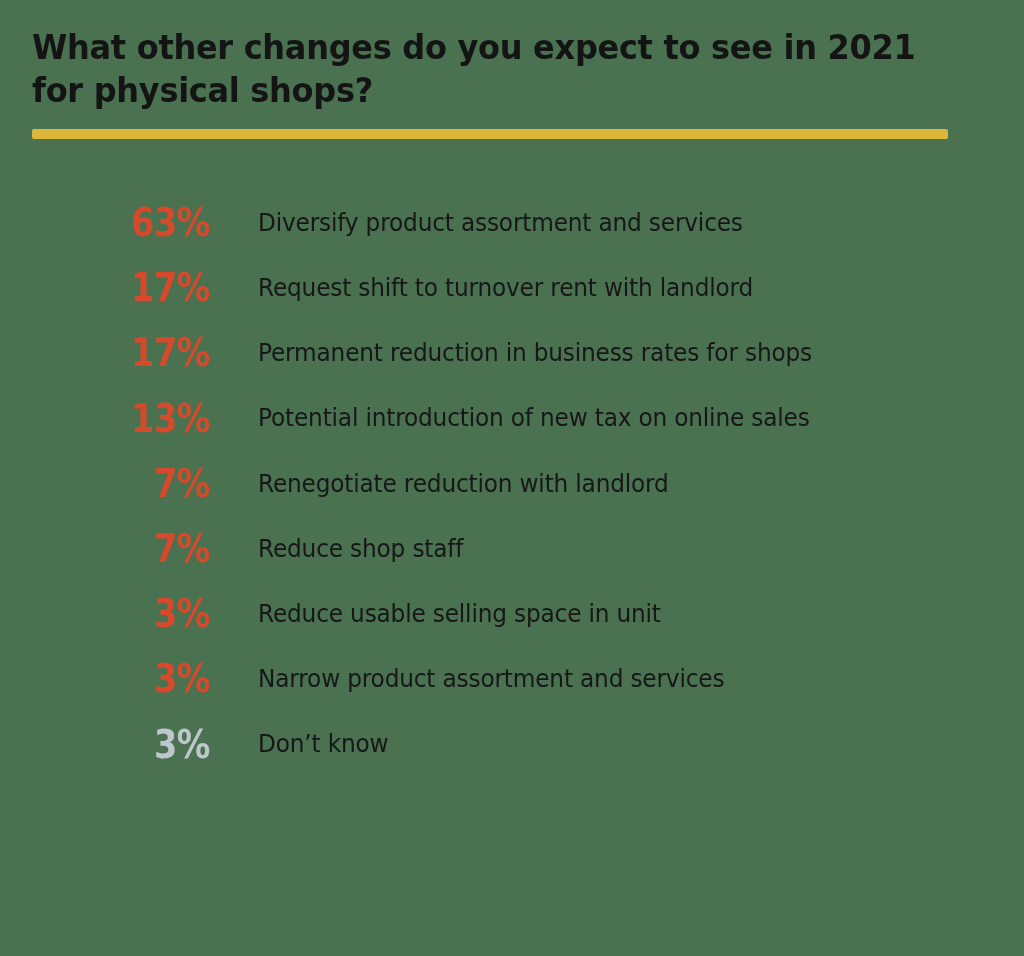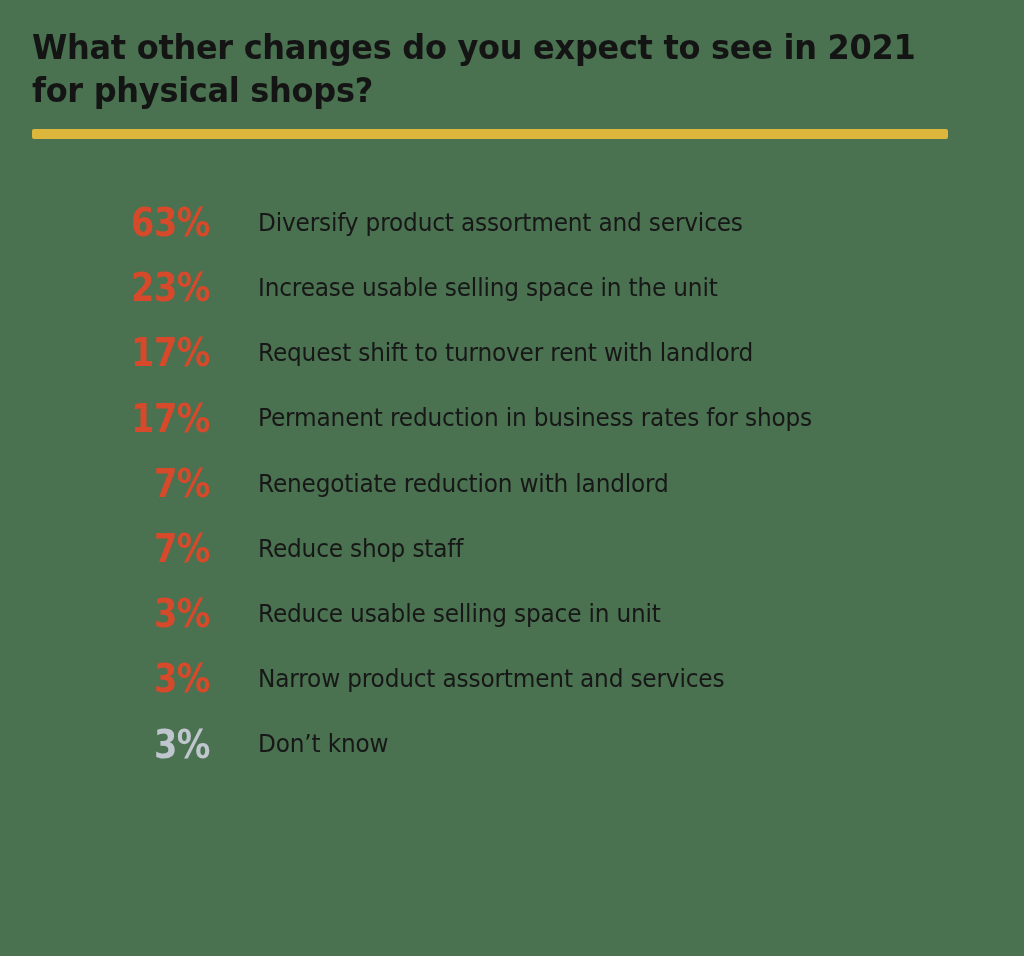--- a/index.html
+++ b/index.html
@@ -111,30 +111,30 @@
   </div>
 
   <div class="divider"></div>
 
   <div class="rows" id="rows-container">
       <div class="row">
         <div class="pct">63%</div>
         <div class="label">Diversify product assortment and services</div>
       </div>
       <div class="row">
-        <div class="pct">23%</div>
-        <div class="label">Increase usable selling space in the unit</div>
-      </div>
-      <div class="row">
         <div class="pct">17%</div>
         <div class="label">Request shift to turnover rent with landlord</div>
       </div>
       <div class="row">
         <div class="pct">17%</div>
         <div class="label">Permanent reduction in business rates for shops</div>
+      </div>
+      <div class="row">
+        <div class="pct">13%</div>
+        <div class="label">Potential introduction of new tax on online sales</div>
       </div>
       <div class="row">
         <div class="pct">7%</div>
         <div class="label">Renegotiate reduction with landlord</div>
       </div>
       <div class="row">
         <div class="pct">7%</div>
         <div class="label">Reduce shop staff</div>
       </div>
       <div class="row">

